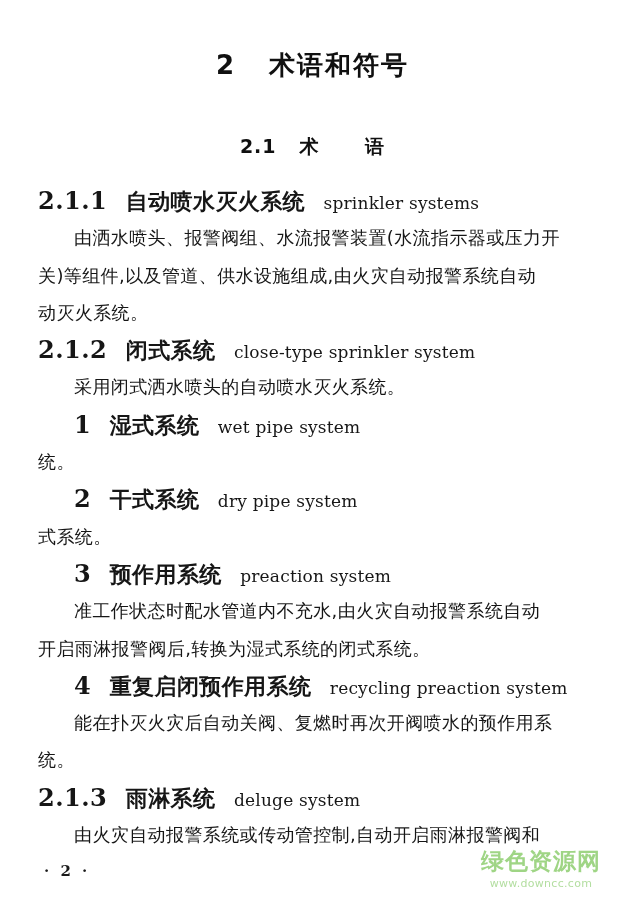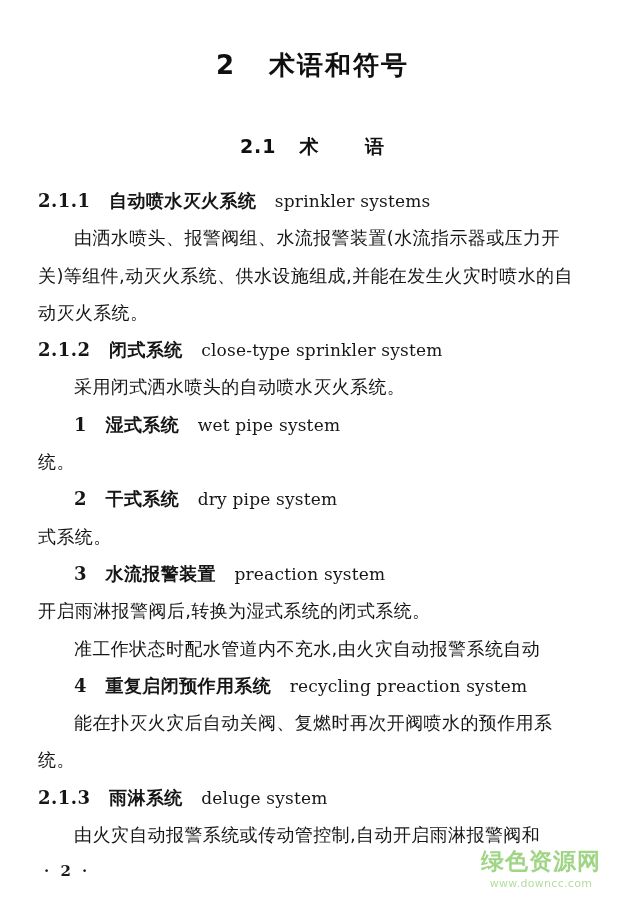--- a/index.html
+++ b/index.html
@@ -73,29 +73,29 @@
   }
 
   
   .cn {
     font-family: "DejaVu Sans", "Liberation Sans", sans-serif;
     font-size: 18px;
     letter-spacing: 0.4px;
   }
   .cn-b {
     font-family: "DejaVu Sans", "Liberation Sans", sans-serif;
-    font-size: 18px;
+    font-size: 22px;
     font-weight: 700;
     letter-spacing: 0.4px;
   }
   
   .num {
     font-family: "DejaVu Serif", "Liberation Serif", serif;
     font-weight: 700;
-    font-size: 18px;
+    font-size: 24px;
     letter-spacing: 0.5px;
   }
   
   .en {
     font-family: "DejaVu Serif", "Liberation Serif", serif;
     font-weight: 400;
     font-size: 17px;
     letter-spacing: 0.2px;
   }
 
@@ -144,31 +144,31 @@
 
 <div class="page">
 
   <div class="chapter-title">2   术语和符号</div>
 
   <div class="section-title">2.1   术      语</div>
 
   <div class="body-block" id="body-block">
       <div class="line"><span class="num">2.1.1</span> <span class="cn-b">自动喷水灭火系统</span> <span class="en">sprinkler systems</span></div>
       <div class="line" style="padding-left: 36px;"><span class="cn">由洒水喷头、报警阀组、水流报警装置(水流指示器或压力开</span></div>
-      <div class="line"><span class="cn">关)等组件,动灭火系统、供水设施组成,并能在发生火灾时喷水的自</span></div>
+      <div class="line"><span class="cn">关)等组件,以及管道、供水设施组成,由火灾自动报警系统自动</span></div>
       <div class="line"><span class="cn">动灭火系统。</span></div>
       <div class="line"><span class="num">2.1.2</span> <span class="cn-b">闭式系统</span> <span class="en">close-type sprinkler system</span></div>
       <div class="line" style="padding-left: 36px;"><span class="cn">采用闭式洒水喷头的自动喷水灭火系统。</span></div>
       <div class="line" style="padding-left: 36px;"><span class="num">1</span> <span class="cn-b">湿式系统</span> <span class="en">wet pipe system</span></div>
       <div class="line"><span class="cn">统。</span></div>
       <div class="line" style="padding-left: 36px;"><span class="num">2</span> <span class="cn-b">干式系统</span> <span class="en">dry pipe system</span></div>
       <div class="line"><span class="cn">式系统。</span></div>
-      <div class="line" style="padding-left: 36px;"><span class="num">3</span> <span class="cn-b">水流报警装置</span> <span class="en">preaction system</span></div>
+      <div class="line" style="padding-left: 36px;"><span class="num">3</span> <span class="cn-b">预作用系统</span> <span class="en">preaction system</span></div>
+      <div class="line" style="padding-left: 36px;"><span class="cn">准工作状态时配水管道内不充水,由火灾自动报警系统自动</span></div>
       <div class="line"><span class="cn">开启雨淋报警阀后,转换为湿式系统的闭式系统。</span></div>
-      <div class="line" style="padding-left: 36px;"><span class="cn">准工作状态时配水管道内不充水,由火灾自动报警系统自动</span></div>
       <div class="line" style="padding-left: 36px;"><span class="num">4</span> <span class="cn-b">重复启闭预作用系统</span> <span class="en">recycling preaction system</span></div>
       <div class="line" style="padding-left: 36px;"><span class="cn">能在扑灭火灾后自动关阀、复燃时再次开阀喷水的预作用系</span></div>
       <div class="line"><span class="cn">统。</span></div>
       <div class="line"><span class="num">2.1.3</span> <span class="cn-b">雨淋系统</span> <span class="en">deluge system</span></div>
       <div class="line" style="padding-left: 36px;"><span class="cn">由火灾自动报警系统或传动管控制,自动开启雨淋报警阀和</span></div>
     </div>
 
   <div class="page-number">· 2 ·</div>
 
   <div class="watermark">

